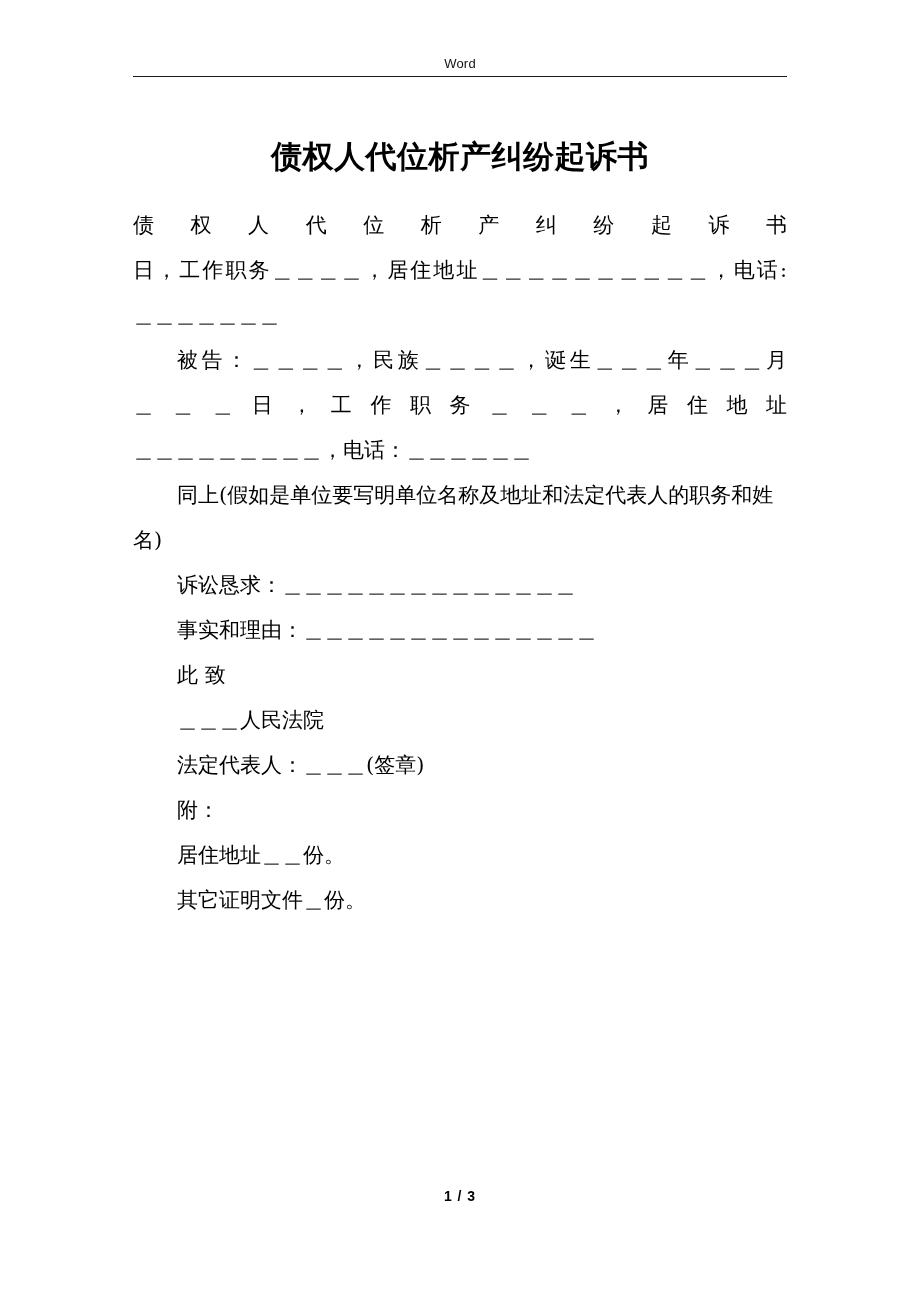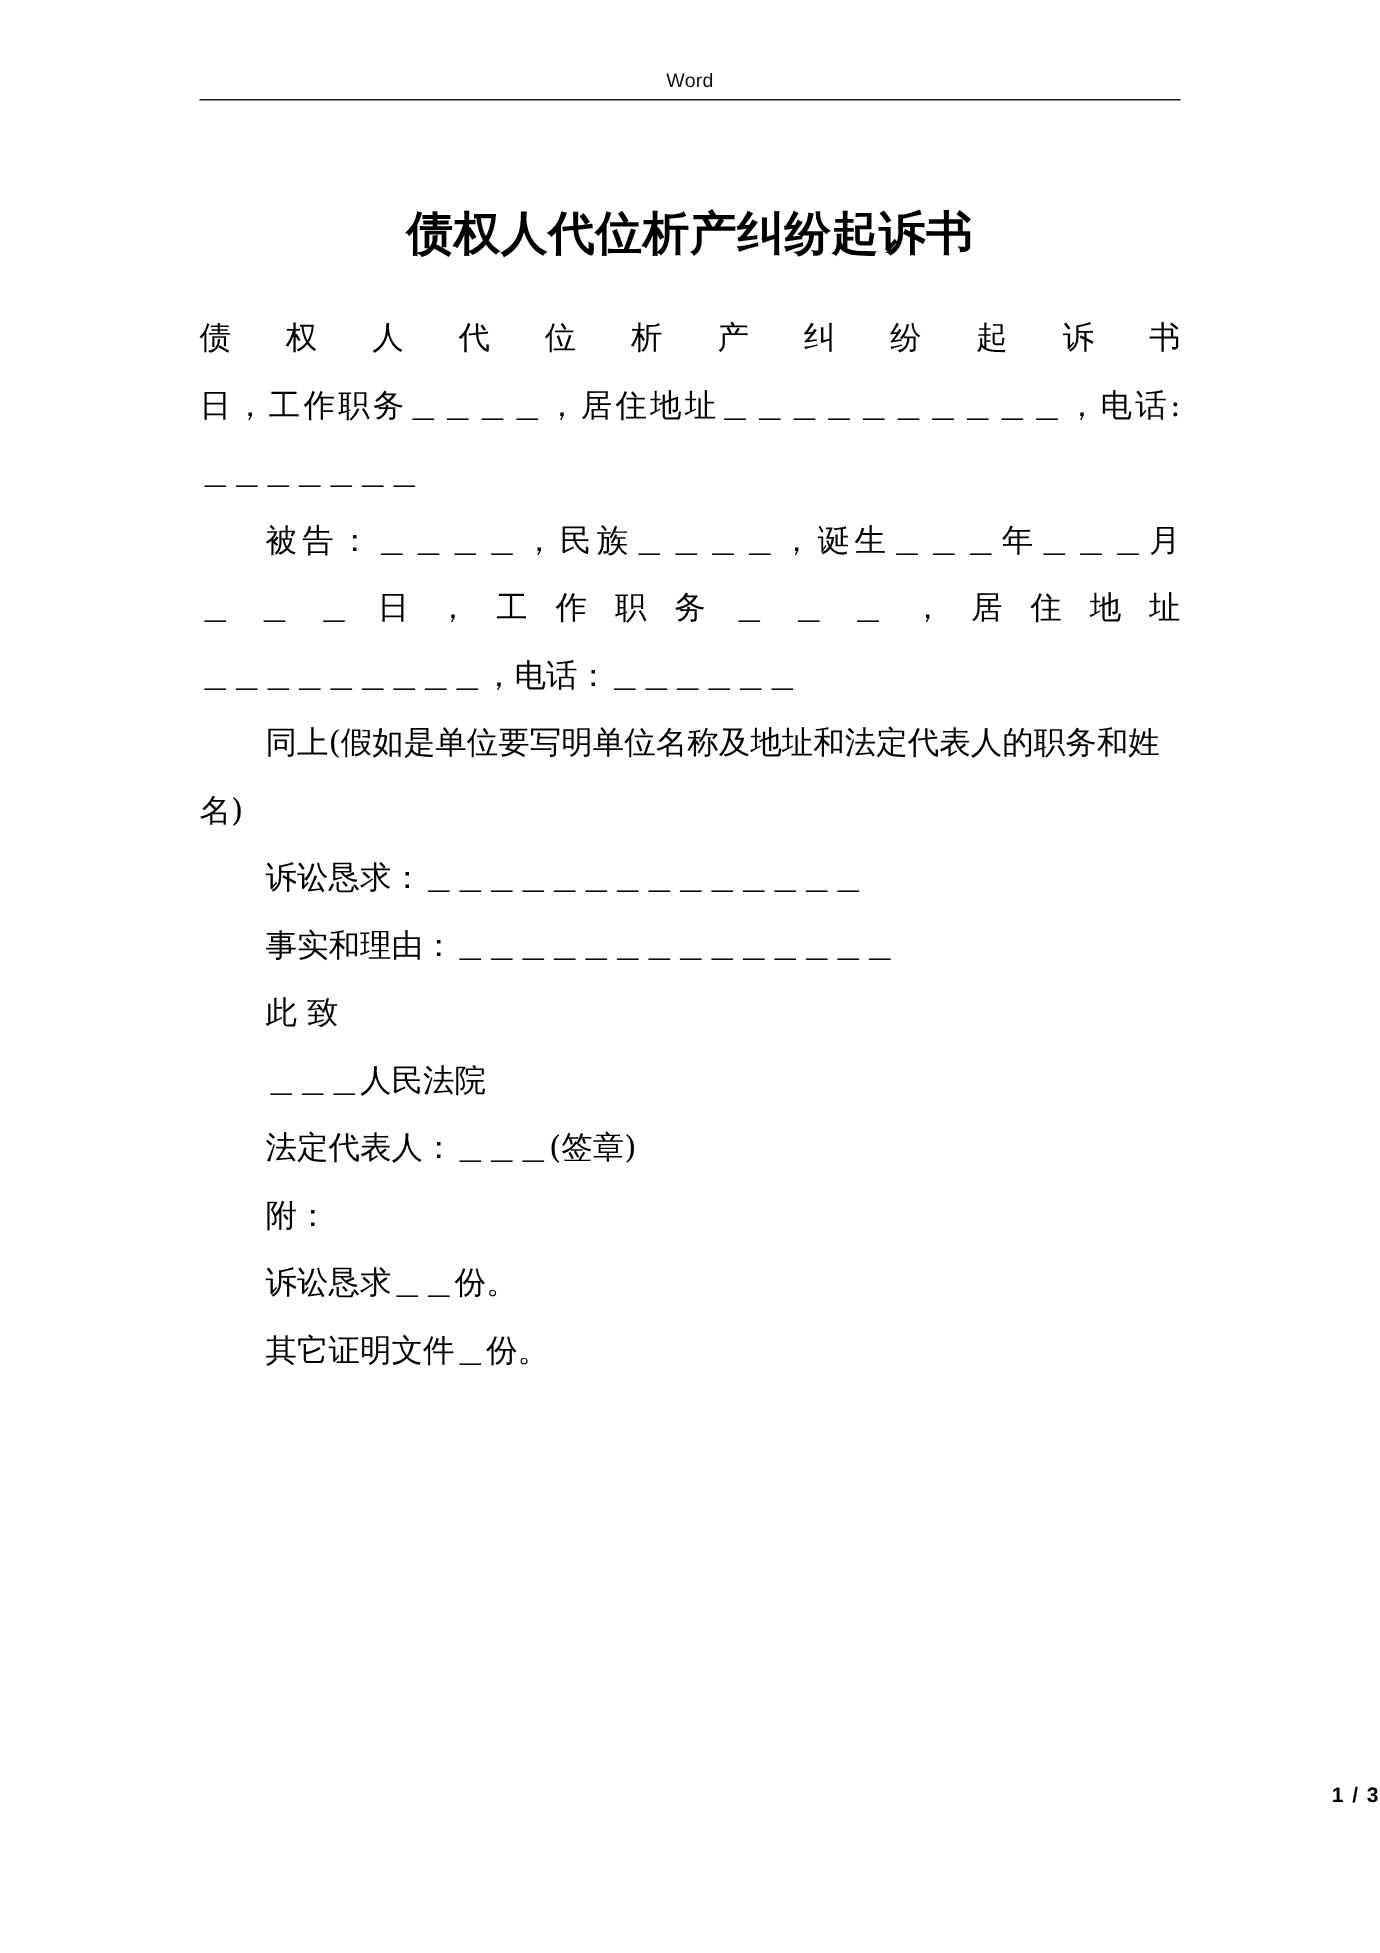--- a/index.html
+++ b/index.html
@@ -21,21 +21,21 @@
     left: 0; top: 0;
     width: 920px;
     height: 1302px;
     box-sizing: border-box;
   }
 
   
   .header-area {
     position: absolute;
     left: 133px;
-    top: 46px;
+    top: 56px;
     width: 654px;
   }
   .header-text {
     text-align: center;
     font-size: 13px;
     font-family: "Liberation Sans", sans-serif;
     color: #111111;
     line-height: 16px;
     letter-spacing: 0.2px;
   }
@@ -86,21 +86,21 @@
   .line.indent {
     text-indent: 44px;
   }
 
   
   .footer-area {
     position: absolute;
     left: 0;
     top: 1186px;
     width: 920px;
-    text-align: right;
+    text-align: center;
   }
   .footer-text {
     font-size: 14px;
     font-weight: bold;
     font-family: "Liberation Sans", sans-serif;
     letter-spacing: 1px;
     color: #000000;
   }
 </style>
 </head>
@@ -140,21 +140,21 @@
 
     <p class="line indent">＿＿＿人民法院</p>
 
 
     <p class="line indent">法定代表人：＿＿＿(签章)</p>
 
 
     <p class="line indent">附：</p>
 
 
-    <p class="line indent">诉讼恳求＿＿份。</p>
+    <p class="line indent">居住地址＿＿份。</p>
 
     <p class="line indent">其它证明文件＿份。</p>
 
   </div>
 
   <div class="footer-area">
     <span class="footer-text">1 / 3</span>
   </div>
 
 </div>

